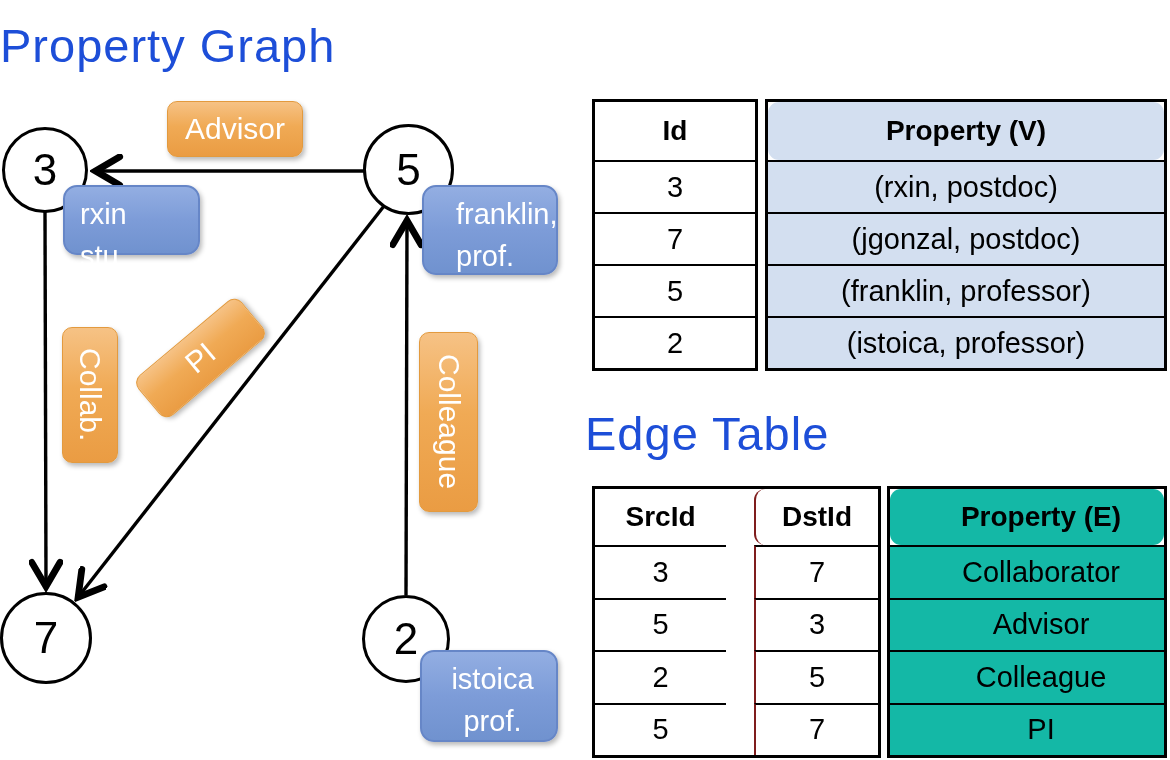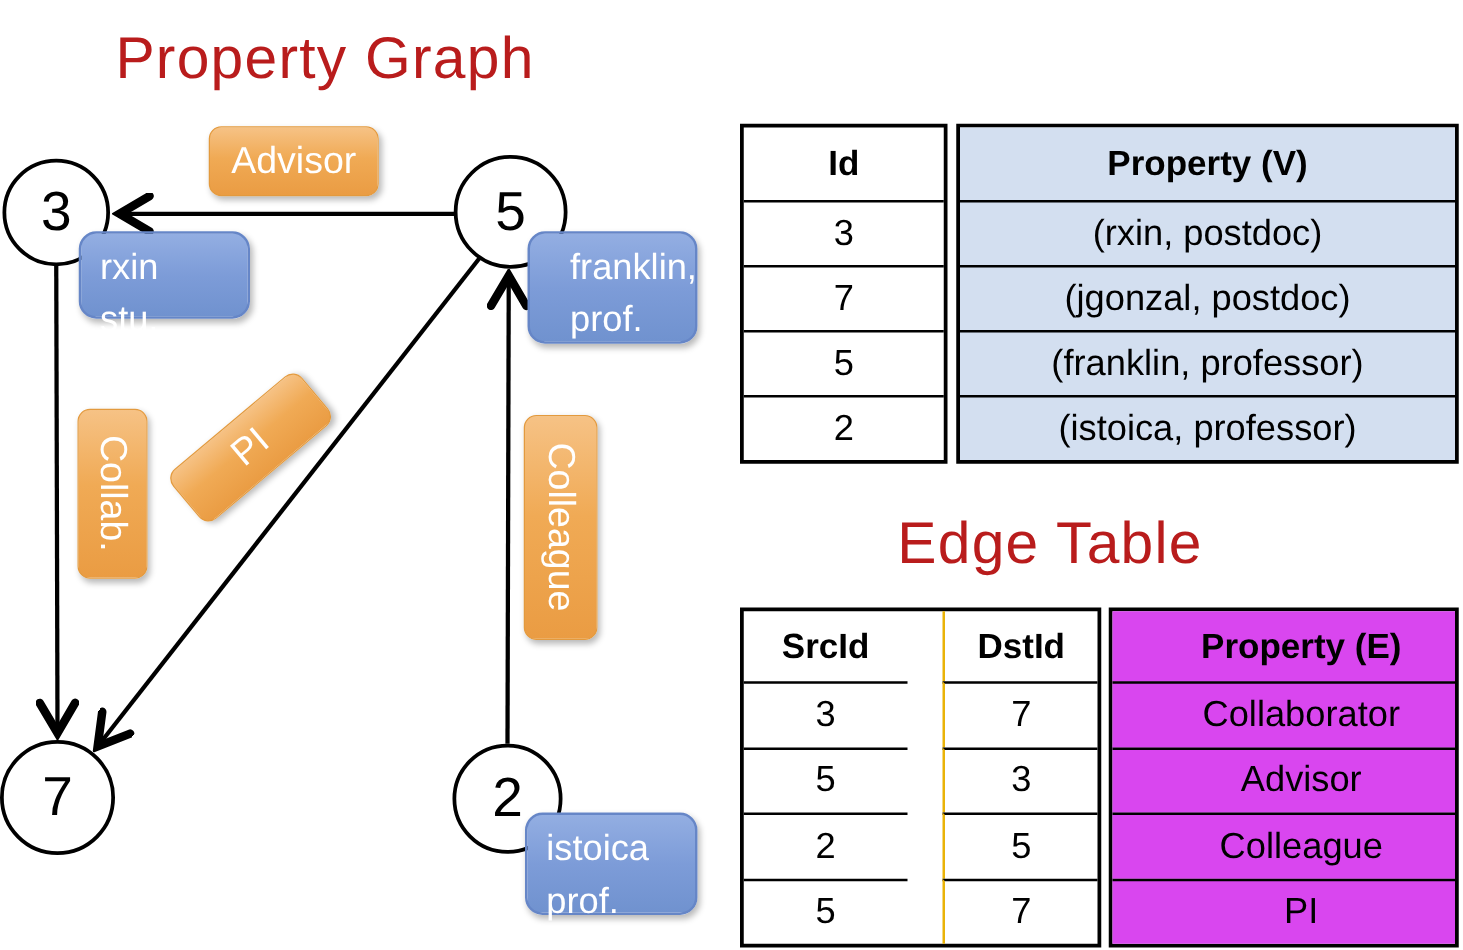--- a/index.html
+++ b/index.html
@@ -9,22 +9,21 @@
     position: relative;
     width: 1170px;
     height: 760px;
     background: #ffffff;
     overflow: hidden;
   }
   .title {
     position: absolute;
     font-size: 47px;
     font-weight: 300;
-    color: #b91c1c;
-    text-align: center;
+    color: #1d4ed8;
     letter-spacing: 1px;
     white-space: nowrap;
   }
   
   #edges-svg { position: absolute; left: 0; top: 0; z-index: 1; }
   .node {
     position: absolute;
     background: #ffffff;
     border: 3px solid #000000;
     border-radius: 50%;
@@ -73,25 +72,25 @@
   }
   .tbl .cell {
     display: flex;
     align-items: center;
     justify-content: center;
     font-size: 29px;
     color: #000;
     border-top: 2px solid #000;
     white-space: nowrap;
   }
-  .tbl .cell.r0 { border-top: none; }
+  .tbl .cell.r0 { border-top: none; border-radius: 11px; }
   .tbl .cell.head { font-weight: bold; font-size: 28px; }
-  .tbl .cell.colsep { border-left: 2px solid #eab308; margin-left: 28px; }
+  .tbl .cell.colsep { border-left: 2px solid #7f1d1d; margin-left: 28px; }
   .blue-bg  { background: #d3dff0; }
-  .tan-bg   { background: #d946ef; padding-left: 28px; }
+  .tan-bg   { background: #14b8a6; padding-left: 28px; }
 </style>
 </head>
 <body>
 
 <div id="stage">
 
   <div class="title" style="left:0; width:520px; top:18px;">Property Graph</div>
 
   <svg id="edges-svg" width="585" height="760">
     <defs>
@@ -124,21 +123,21 @@
   <div class="edge-label vtext" style="left:419px; top:332px; width:59px; height:180px;">Colleague</div>
 
   <div class="prop-box" style="left:63px; top:185px; width:137px; height:70px;">
     <div>rxin</div>
     <div>stu.</div>
   </div>
   <div class="prop-box" style="left:422px; top:185px; width:136px; height:90px;padding-left:32px;">
     <div>franklin,</div>
     <div>prof.</div>
   </div>
-  <div class="prop-box" style="left:420px; top:650px; width:138px; height:82px;">
+  <div class="prop-box" style="left:420px; top:650px; width:138px; height:92px;text-align:center;">
     <div>istoica</div>
     <div>prof.</div>
   </div>
 
 
   <div class="tbl" style="left:592px; top:99px; width:166px; height:272px; grid-template-rows:58px 1fr 1fr 1fr 1fr;">
     <div class="cell head r0">Id</div>
     <div class="cell">3</div>
     <div class="cell">7</div>
     <div class="cell">5</div>

